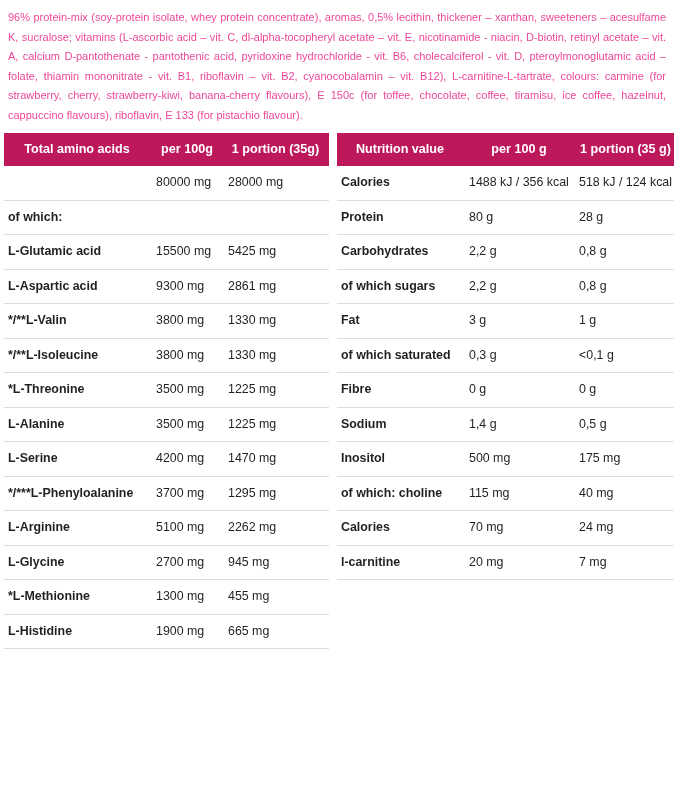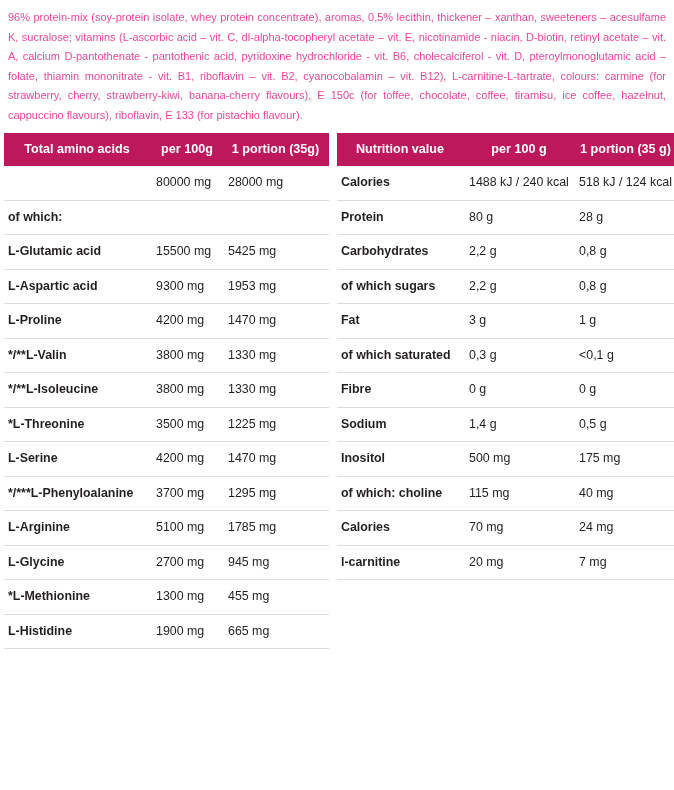--- a/index.html
+++ b/index.html
@@ -118,56 +118,56 @@
             <td></td>
           </tr>
           <tr>
             <td class="label">L-Glutamic acid</td>
             <td>15500 mg</td>
             <td>5425 mg</td>
           </tr>
           <tr>
             <td class="label">L-Aspartic acid</td>
             <td>9300 mg</td>
-            <td>1953 mg</td>
-          </tr>
-          <tr>
-            <td class="label">L-Proline</td>
-            <td>4200 mg</td>
-            <td>1470 mg</td>
+            <td>2861 mg</td>
           </tr>
           <tr>
             <td class="label">*/**L-Valin</td>
             <td>3800 mg</td>
             <td>1330 mg</td>
           </tr>
           <tr>
             <td class="label">*/**L-Isoleucine</td>
             <td>3800 mg</td>
             <td>1330 mg</td>
           </tr>
           <tr>
             <td class="label">*L-Threonine</td>
             <td>3500 mg</td>
             <td>1225 mg</td>
           </tr>
           <tr>
+            <td class="label">L-Alanine</td>
+            <td>3500 mg</td>
+            <td>1225 mg</td>
+          </tr>
+          <tr>
             <td class="label">L-Serine</td>
             <td>4200 mg</td>
             <td>1470 mg</td>
           </tr>
           <tr>
             <td class="label">*/***L-Phenyloalanine</td>
             <td>3700 mg</td>
             <td>1295 mg</td>
           </tr>
           <tr>
             <td class="label">L-Arginine</td>
             <td>5100 mg</td>
-            <td>1785 mg</td>
+            <td>2262 mg</td>
           </tr>
           <tr>
             <td class="label">L-Glycine</td>
             <td>2700 mg</td>
             <td>945 mg</td>
           </tr>
           <tr>
             <td class="label">*L-Methionine</td>
             <td>1300 mg</td>
             <td>455 mg</td>
@@ -194,21 +194,21 @@
         <thead>
           <tr>
             <th class="label">Nutrition value</th>
             <th>per 100 g</th>
             <th>1 portion (35 g)</th>
           </tr>
         </thead>
         <tbody>
           <tr>
             <td class="label">Calories</td>
-            <td>1488 kJ / 240 kcal</td>
+            <td>1488 kJ / 356 kcal</td>
             <td>518 kJ / 124 kcal</td>
           </tr>
           <tr>
             <td class="label">Protein</td>
             <td>80 g</td>
             <td>28 g</td>
           </tr>
           <tr>
             <td class="label">Carbohydrates</td>
             <td>2,2 g</td>

